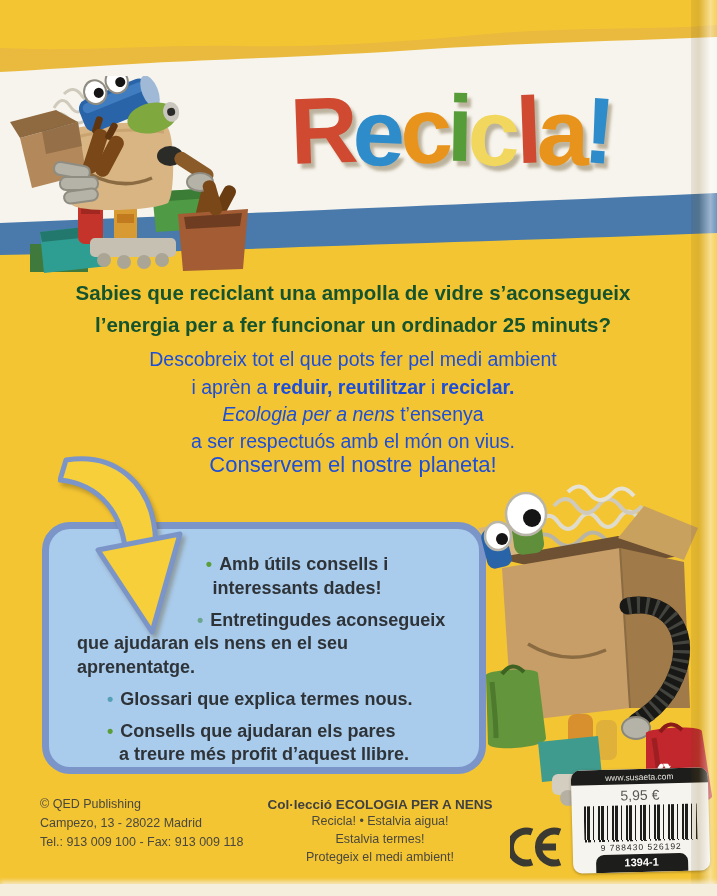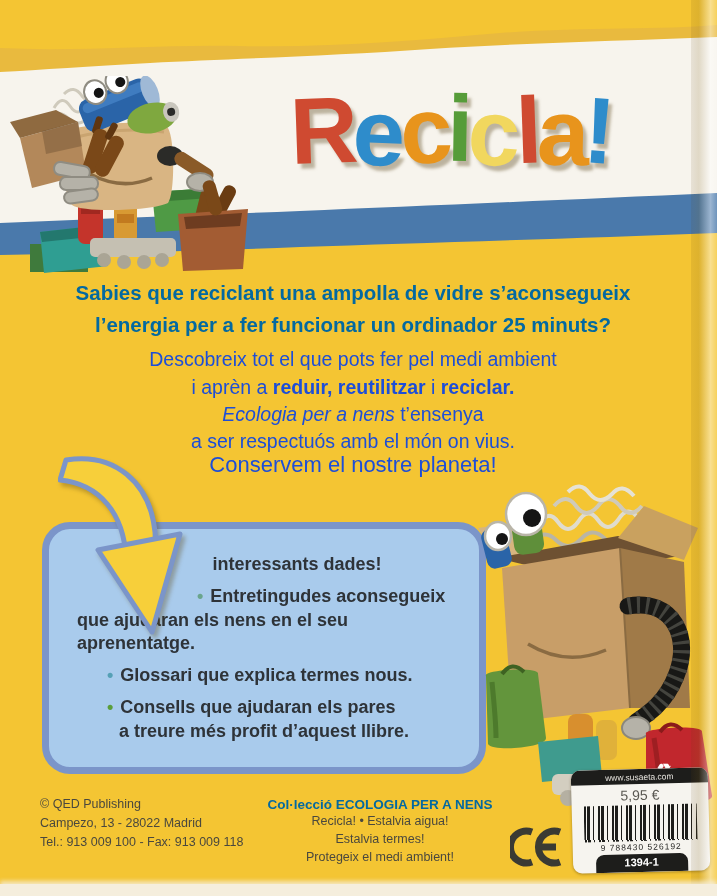--- a/index.html
+++ b/index.html
@@ -53,21 +53,21 @@
   .b2 .ln2,.b2 .ln3{}
   .b3 .ln1{margin-left:30px;}
   .b4 .ln1{margin-left:30px;}
   .b4 .ln2{margin-left:42px;}
 
   .arrow{top:452px; left:58px; width:140px; height:200px; filter:drop-shadow(3px 4px 2px rgba(90,70,20,.35));}
 
   
   .publisher{top:795px; left:40px; font-size:12.5px; line-height:1.5; color:#4a483e;}
   .collection{top:797px; left:240px; width:280px; text-align:center; color:#4a483e;}
-  .coll-title{font-size:13.5px; font-weight:bold; color:#0369a1;}
+  .coll-title{font-size:13.5px; font-weight:bold; color:#404040;}
   .coll-line{font-size:12.5px; line-height:1.45;}
   .ce{top:826px; left:510px;}
 
   
   .sticker{
     top:769px; left:572px; width:137px; transform:rotate(-1.5deg);
     border-radius:9px; overflow:hidden; background:#f6f4ef;
     box-shadow:0 1px 3px rgba(60,40,0,.4);
     text-align:center;
   }
@@ -171,40 +171,41 @@
       <rect x="170" y="84" width="44" height="14" rx="7" fill="#8a5a28" transform="rotate(33 192 91)"></rect>
       <ellipse cx="198" cy="106" rx="13" ry="9" fill="#b5b2a8" stroke="#8f8c82" stroke-width="2"></ellipse>
       <rect x="204" y="104" width="13" height="36" rx="6" fill="#7a4818" transform="rotate(-16 210 122)"></rect>
     </g>
   </svg>
 
   <div class="abs title">
     <span class="tl" style="color: rgb(207, 74, 49);">R</span><span class="tl" style="color: rgb(46, 140, 203);">e</span><span class="tl" style="color: rgb(232, 148, 28);">c</span><span class="tl" style="color: rgb(86, 156, 57);">i</span><span class="tl" style="color: rgb(241, 215, 94);">c</span><span class="tl" style="color: rgb(207, 74, 49);">l</span><span class="tl" style="color: rgb(232, 148, 28);">a</span><span class="tl" style="color: rgb(46, 140, 203);">!</span>
   </div>
 
-  <div class="abs copy tagline" style="color: #0369a1;">
+  <div class="abs copy tagline" style="color: #14532d;">
     <span class="ln">Sabies que reciclant una ampolla de vidre s’aconsegueix</span>
     <span class="ln">l’energia per a fer funcionar un ordinador 25 minuts?</span>
   </div>
 
   <div class="abs copy intro1">
     <span class="ln">Descobreix tot el que pots fer pel medi ambient</span>
     <span class="ln"><span>i aprèn a </span><span class="b">reduir, reutilitzar</span><span> i </span><span class="b">reciclar.</span></span>
   </div>
 
   <div class="abs copy intro2">
     <span class="ln"><span class="it">Ecologia per a nens</span><span> t’ensenya</span></span>
     <span class="ln">a ser respectuós amb el món on vius.</span>
   </div>
 
   <div class="abs copy closing">Conservem el nostre planeta!</div>
 
   <div class="abs features">
     <ul>
       <li class="b1">
+        <span class="ln ln1"><span class="dot" style="color: rgb(90, 158, 58);">•</span><span>Amb útils consells i</span></span>
         <span class="ln ln2">interessants dades!</span>
       </li>
       <li class="b2">
         <span class="ln ln1"><span class="dot" style="color: rgb(106, 165, 140);">•</span><span>Entretingudes aconsegueix</span></span>
         <span class="ln ln2">que ajudaran els nens en el seu</span>
         <span class="ln ln3">aprenentatge.</span>
       </li>
       <li class="b3">
         <span class="ln ln1"><span class="dot" style="color: rgb(85, 160, 181);">•</span><span>Glossari que explica termes nous.</span></span>
       </li>

